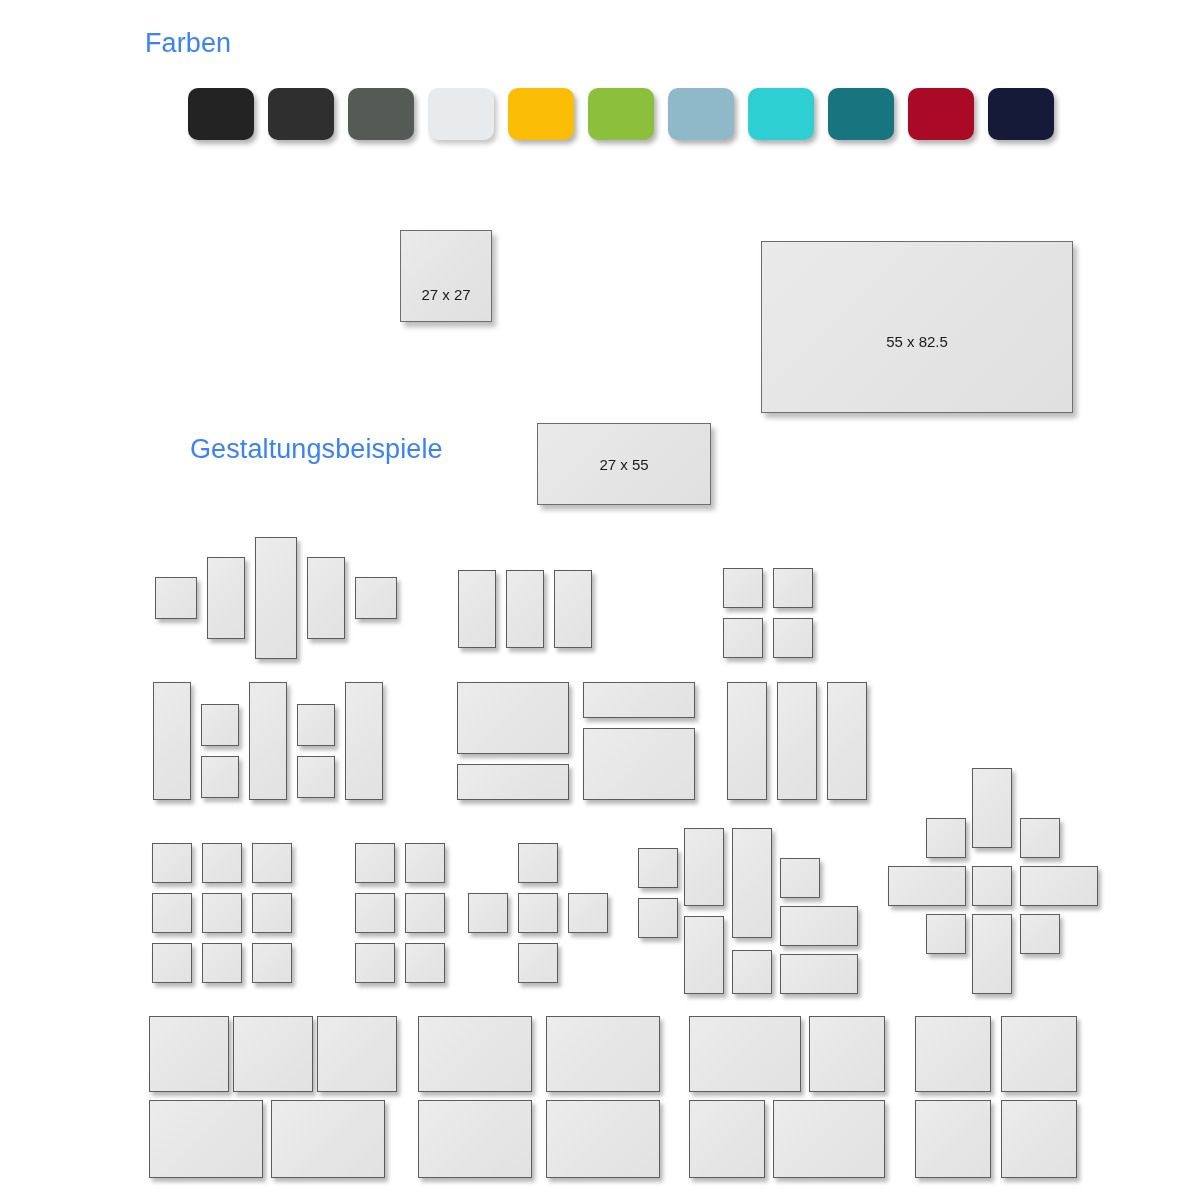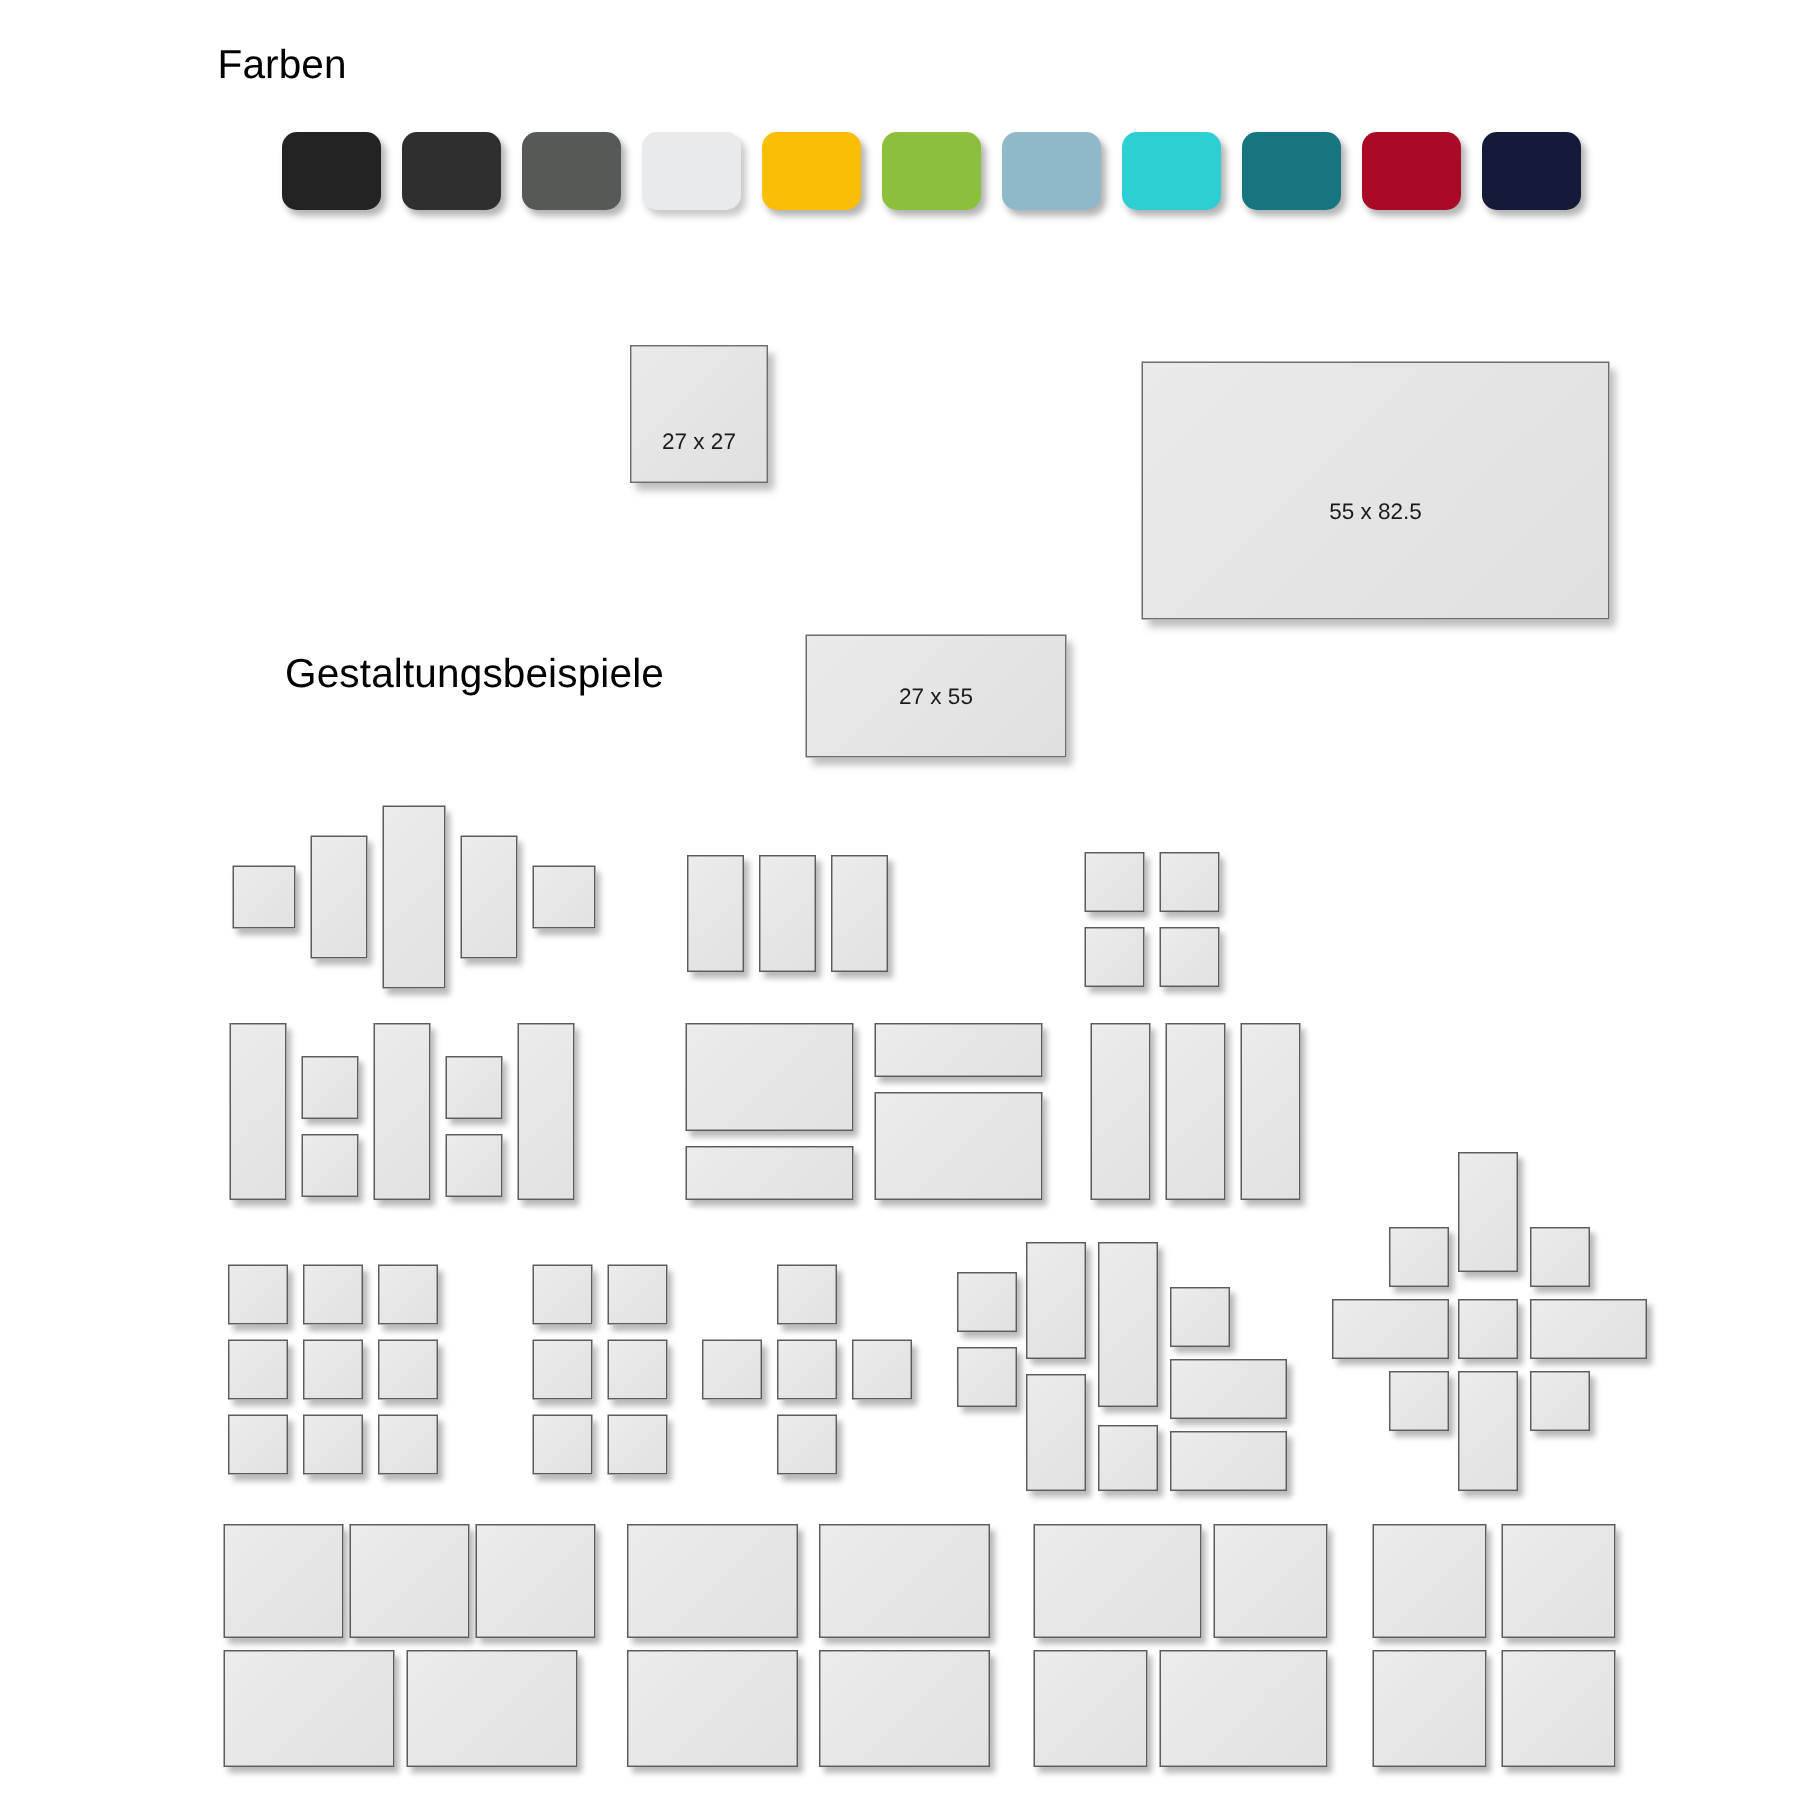--- a/index.html
+++ b/index.html
@@ -16,21 +16,21 @@
   }
   .page {
     position: relative;
     width: 1200px;
     height: 1200px;
   }
 
   
   .heading {
     position: absolute;
-    color: #000000;
+    color: #3b82f6;
     font-weight: 400;
     white-space: nowrap;
     letter-spacing: 0.1px;
   }
   #heading-farben {
     left: 145px;
     top: 28px;
     font-size: 27px;
   }
   #heading-formen {
@@ -72,21 +72,21 @@
     box-sizing: border-box;
     display: flex;
     align-items: center;
     justify-content: center;
   }
   .tile .tile-label {
     font-size: 15px;
     color: #1a1a1a;
     white-space: nowrap;
   }
-  #tile-27x27   { left: 400px; top: 230px; width: 92px;  height: 92px; margin-left: 20px; }
+  #tile-27x27   { left: 400px; top: 230px; width: 92px;  height: 92px; }
   #tile-27x27 .tile-label { position: relative; top: 18px; }
   #tile-55x55   { left: 541px; top: 230px; width: 170px; height: 170px; }
   #tile-55x55 .tile-label { position: relative; top: 20px; }
   #tile-55x825  { left: 761px; top: 241px; width: 312px; height: 172px; }
   #tile-55x825 .tile-label { position: relative; top: 14px; }
   #tile-27x55   { left: 537px; top: 423px; width: 174px; height: 82px; justify-content: center; }
   #tile-27x82   { left: 761px; top: 423px; width: 258px; height: 82px; }
 
   
   .arrangement {

